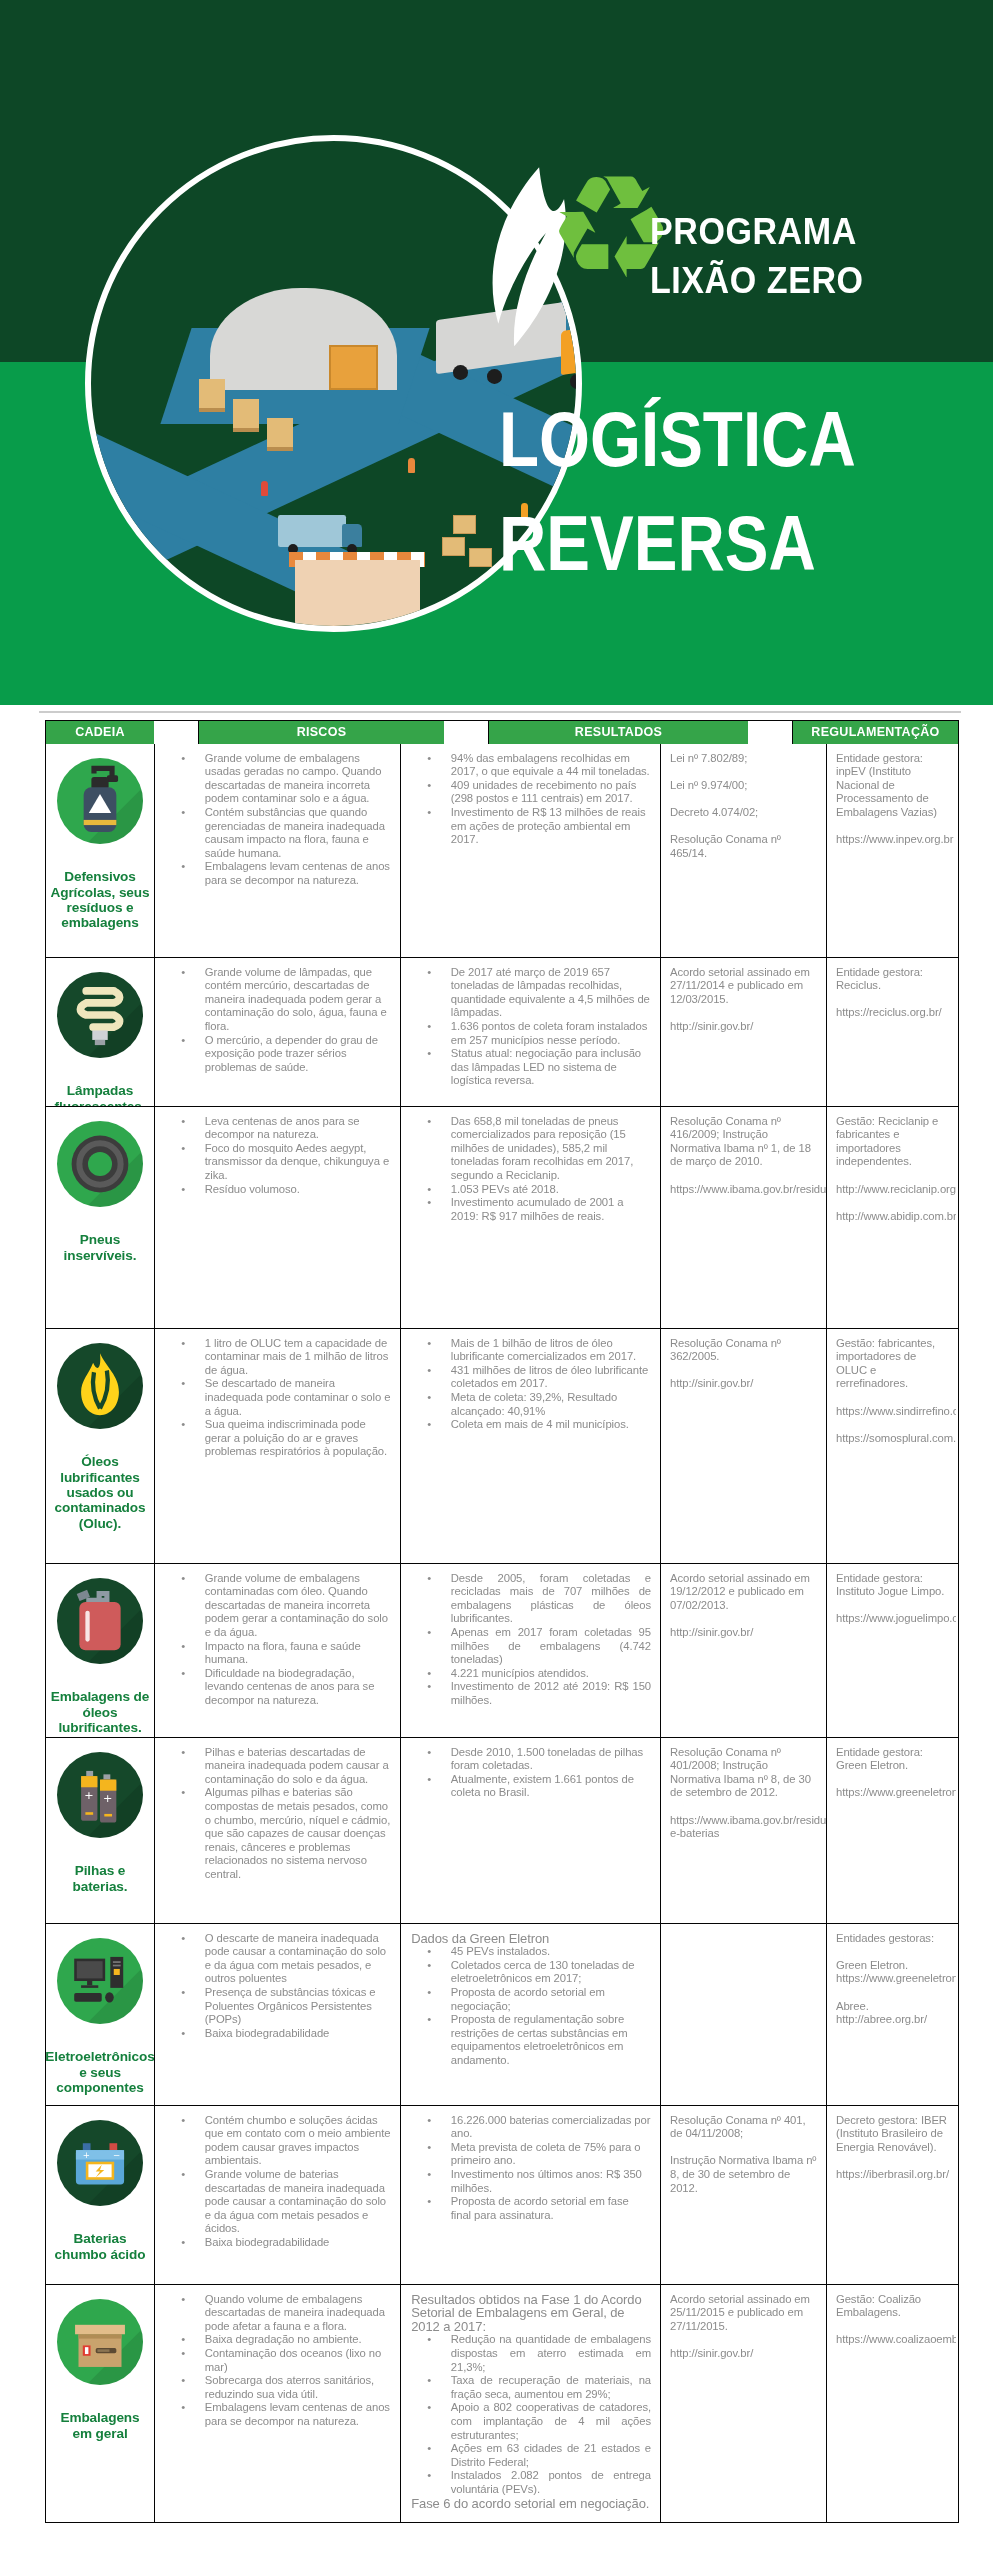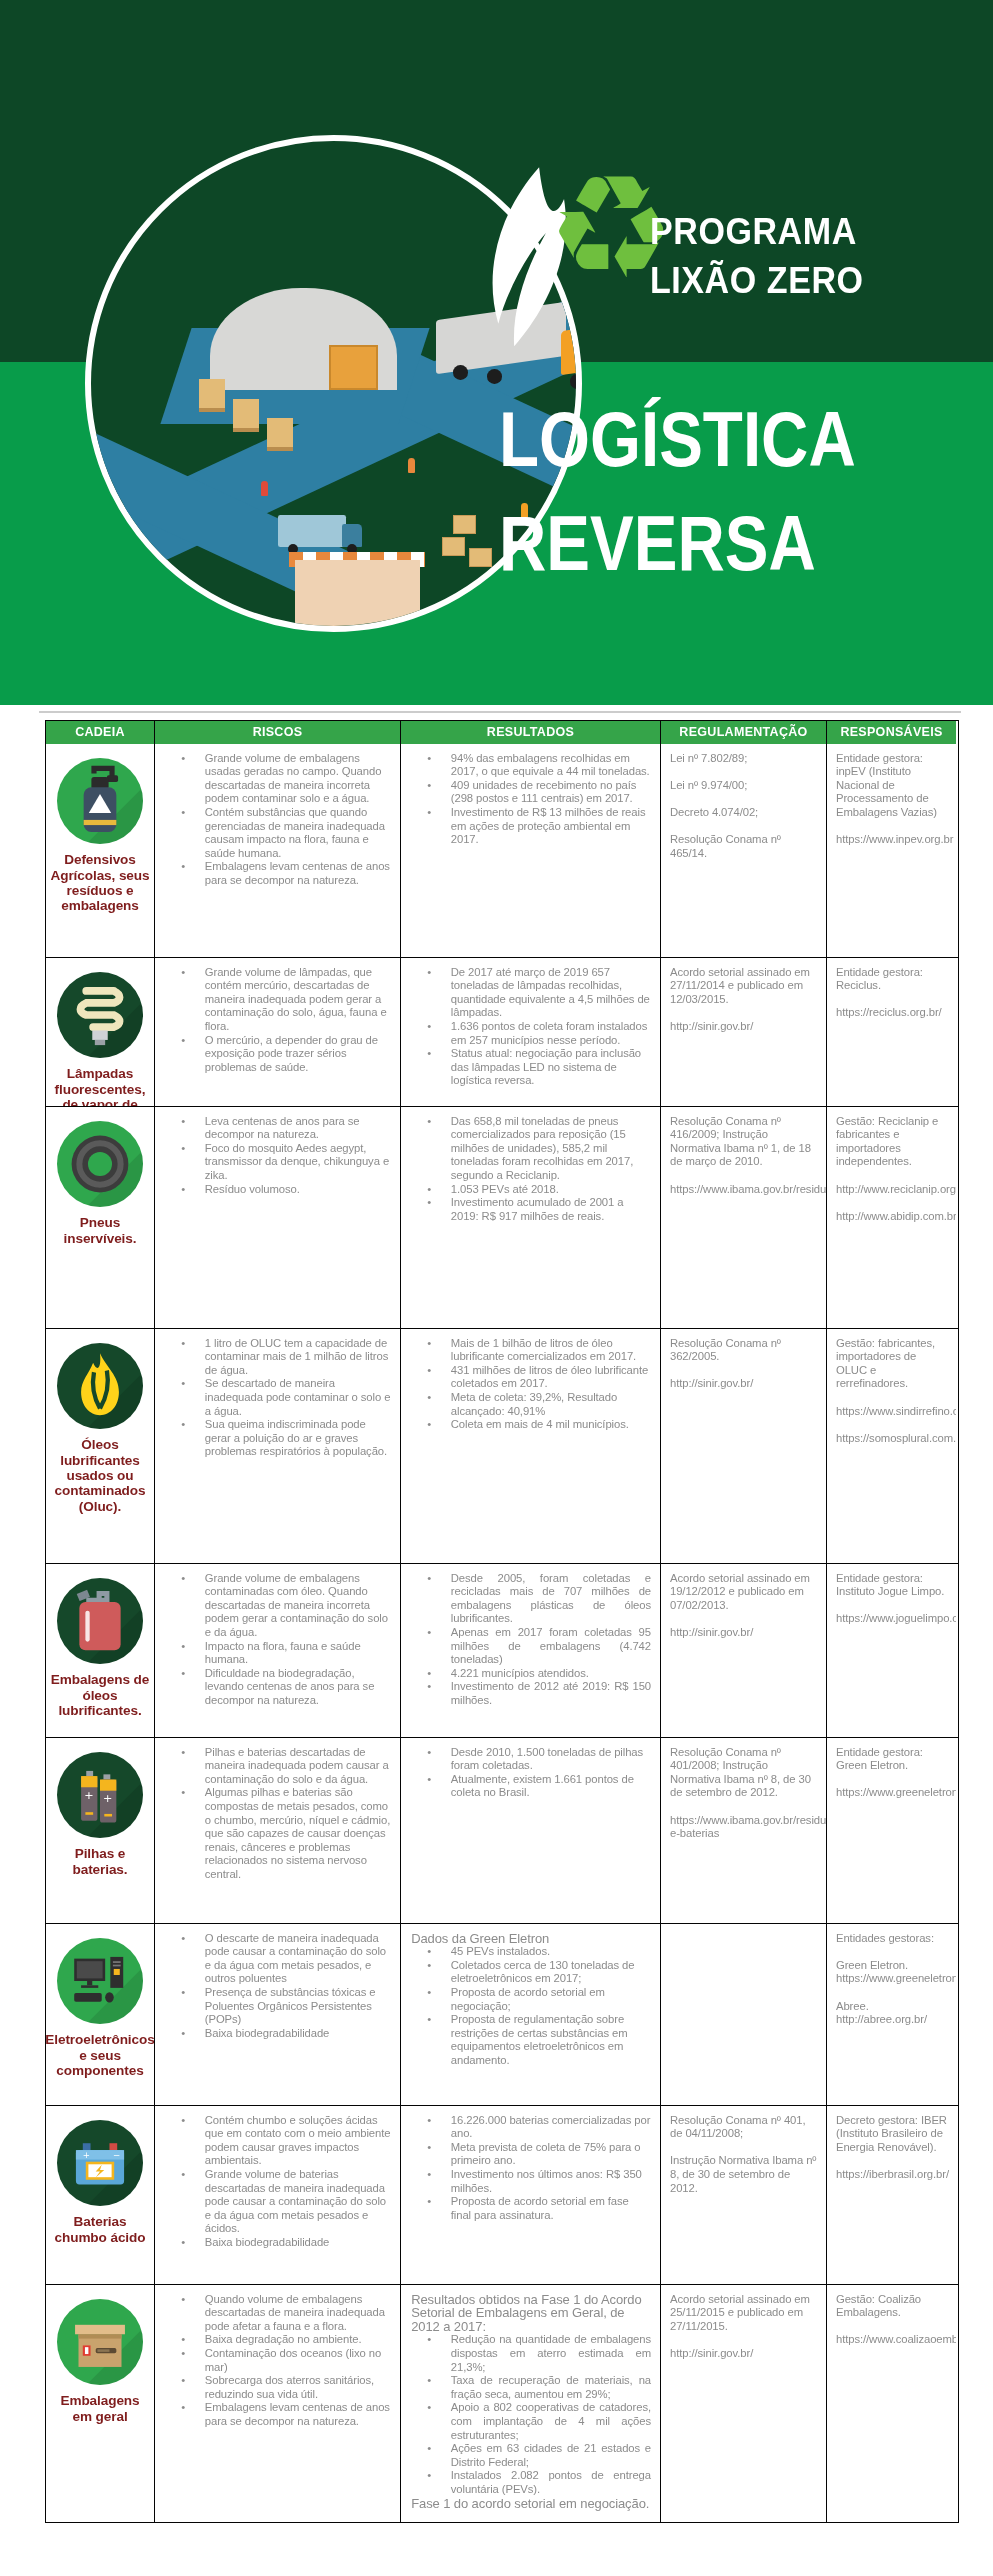--- a/index.html
+++ b/index.html
@@ -49,32 +49,32 @@
   .main-title{position:absolute;left:499px;top:388px;color:#ffffff;font-weight:800;font-size:78px;line-height:1.33;
     letter-spacing:0px;transform:scaleX(0.84);transform-origin:left top;white-space:nowrap;}
 
   
   .table-topline{position:absolute;left:39px;top:711px;width:922px;height:1.7px;background:#cccccc;}
   .tbl{position:absolute;left:45px;top:720px;width:914px;border:1.7px solid #050505;box-sizing:border-box;background:#ffffff;}
   .trow{display:grid;grid-template-columns:108px 246px 260px 166px 130px;}
   .trow + .trow{border-top:1.7px solid #050505;}
   .td{border-left:1.1px solid #050505;box-sizing:border-box;overflow:hidden;position:relative;}
   .td:first-child{border-left:none;}
-  .trow--head{height:22.7px;}
+  .trow--head{height:22.7px;gap:44px;}
   .th{background:#35a449;color:#ffffff;font-weight:700;font-size:12.5px;letter-spacing:0.3px;
     display:flex;align-items:center;justify-content:center;}
   .body-text,.li .txt,.para{color:#8c8c8c;font-size:11.3px;line-height:13.6px;letter-spacing:-0.1px;}
   .td-cadeia{display:flex;flex-direction:column;align-items:center;padding-top:14.7px;}
   .icon-circle{width:86px;height:86px;border-radius:50%;flex:0 0 auto;position:relative;overflow:hidden;}
   .icon-circle.bright{background:#2fa74d;color:#2fa74d;}
   .icon-circle.dark{background:#15482a;color:#15482a;}
   .icon-circle::after{content:"";position:absolute;left:50%;top:50%;width:160%;height:160%;
     background:rgba(0,0,0,0.10);transform:translate(-14%,6%) rotate(45deg);}
   .icon-circle svg{position:absolute;left:0;top:0;width:100%;height:100%;z-index:2;}
-  .cadeia-label{margin-top:8px;padding:0 4.5px;text-align:center;color:#7f1d1d;font-weight:700;
+  .cadeia-label{margin-top:25px;padding:0 4.5px;text-align:center;color:#15803d;font-weight:700;
     font-size:13.6px;line-height:15.3px;letter-spacing:-0.1px;}
   .td-riscos,.td-resultados{padding:8px 9px 3.4px 6.8px;}
   .li{display:grid;grid-template-columns:43px 1fr;}
   .li .dot{color:#8c8c8c;font-size:11.3px;line-height:13.6px;text-align:center;}
   .intro-line,.outro-line{color:#8c8c8c;font-size:13px;line-height:13.6px;letter-spacing:-0.1px;padding-left:3.4px;}
   .justify .txt{text-align:justify;}
   .td-reg,.td-resp{padding:8px 6.8px 0 9px;}
   .para{margin:0 0 13.6px 0;white-space:normal;}
 </style>
 </head>
@@ -678,21 +678,21 @@
               <div class="txt">Apoio a 802 cooperativas de catadores, com implantação de 4 mil ações estruturantes;</div>
             </div>
             <div class="li justify">
               <div class="dot">•</div>
               <div class="txt">Ações em 63 cidades de 21 estados e Distrito Federal;</div>
             </div>
             <div class="li justify">
               <div class="dot">•</div>
               <div class="txt">Instalados 2.082 pontos de entrega voluntária (PEVs).</div>
             </div>
-            <div class="outro-line">Fase 1 do acordo setorial em negociação.</div>
+            <div class="outro-line">Fase 6 do acordo setorial em negociação.</div>
           </div>
       <div class="td td-reg">
             <div class="para">
               <div>Acordo setorial assinado em 25/11/2015 e publicado em 27/11/2015.</div>
             </div>
             <div class="para">
               <div>http://sinir.gov.br/</div>
             </div>
           </div>
       <div class="td td-resp">

